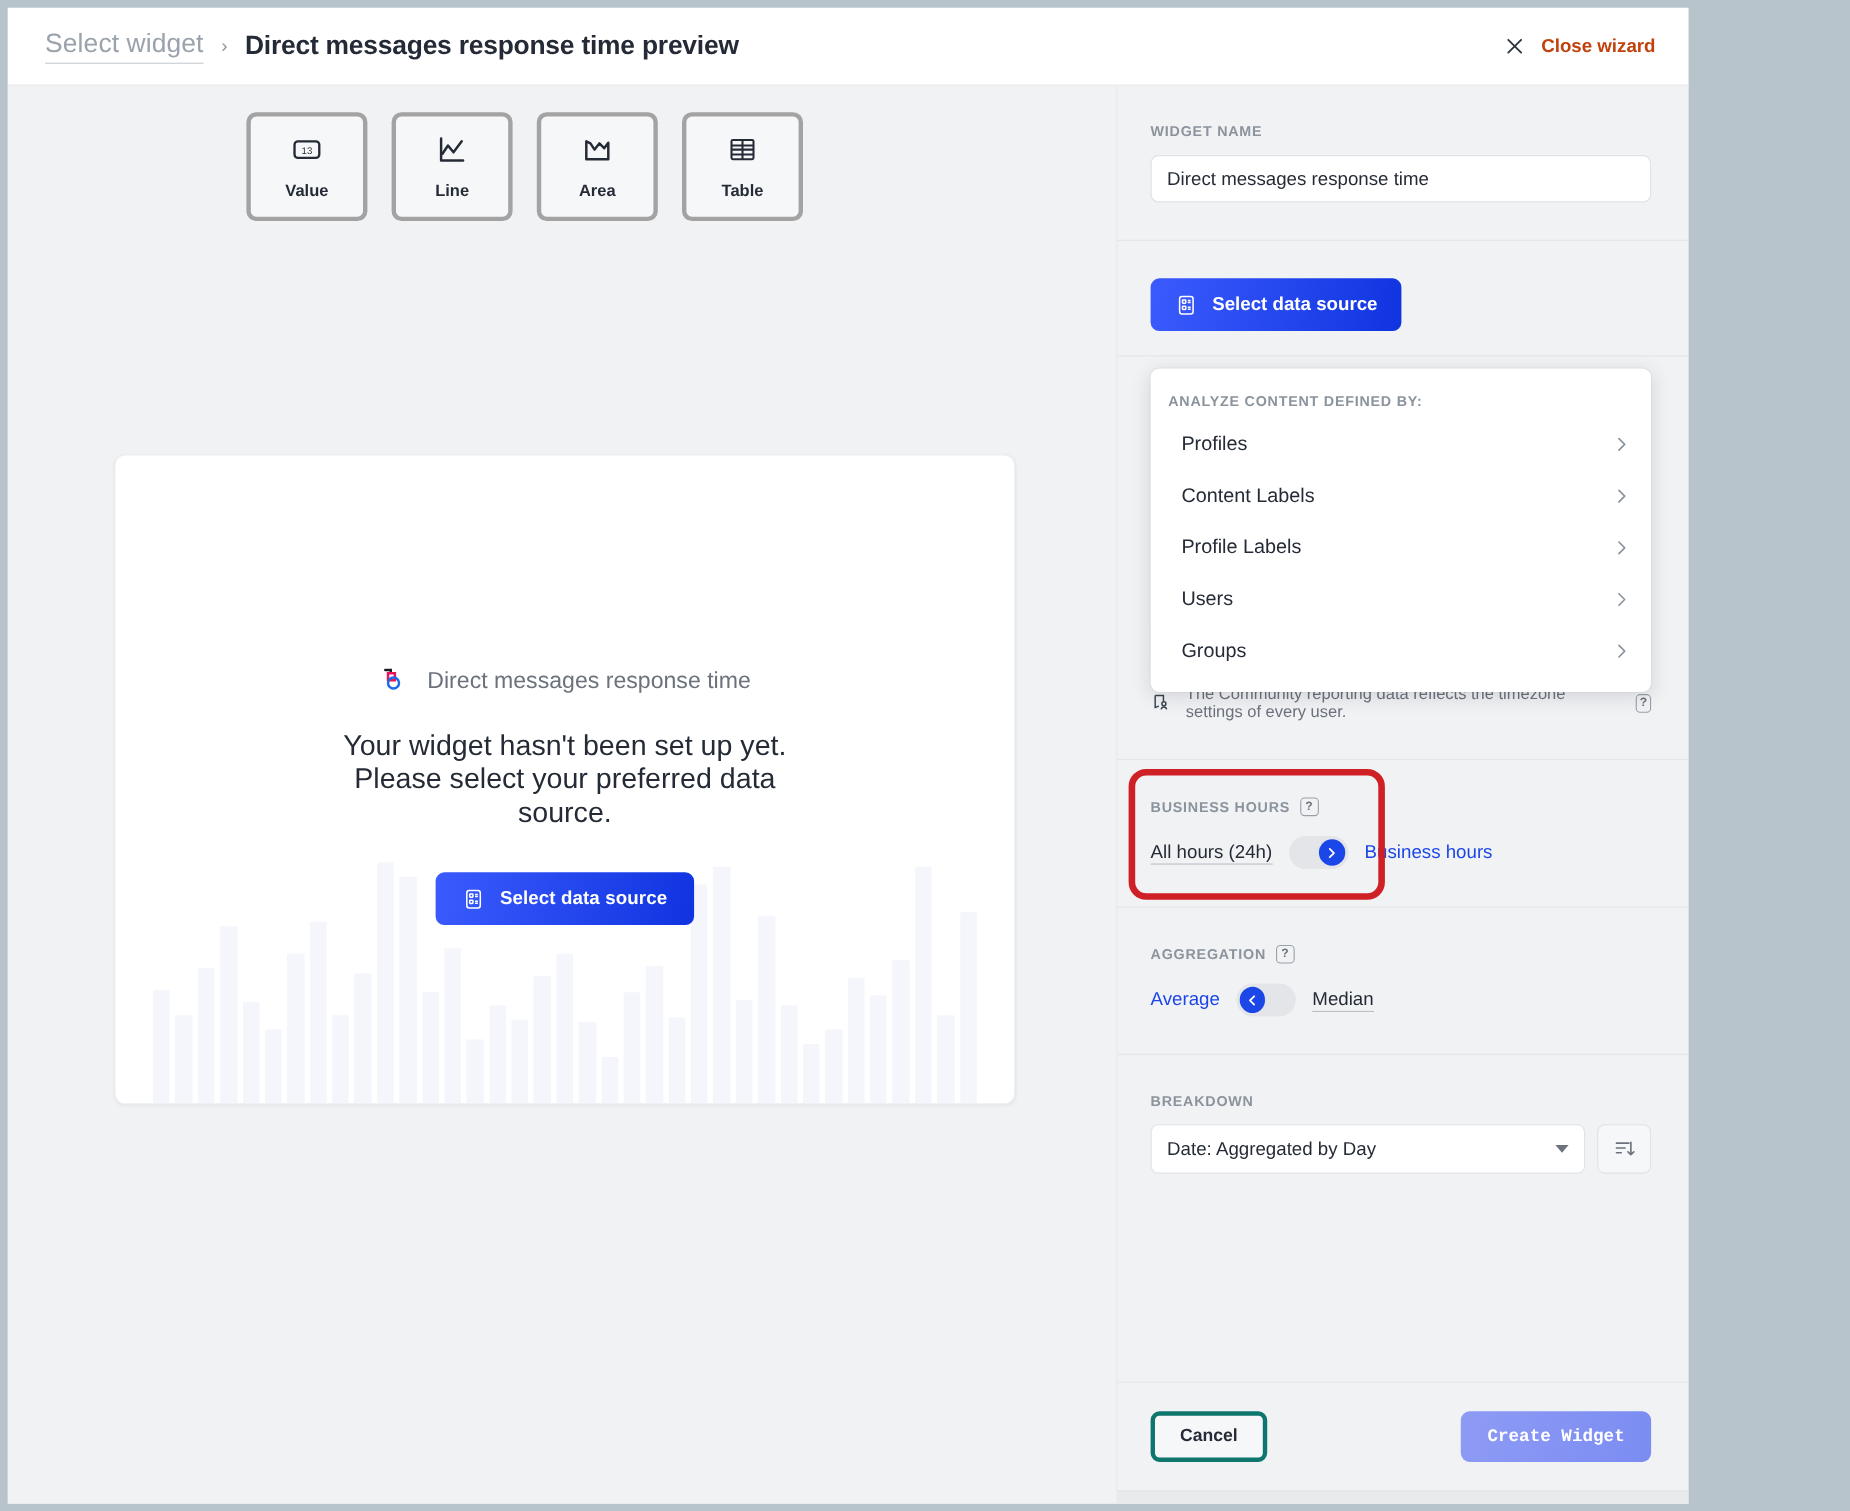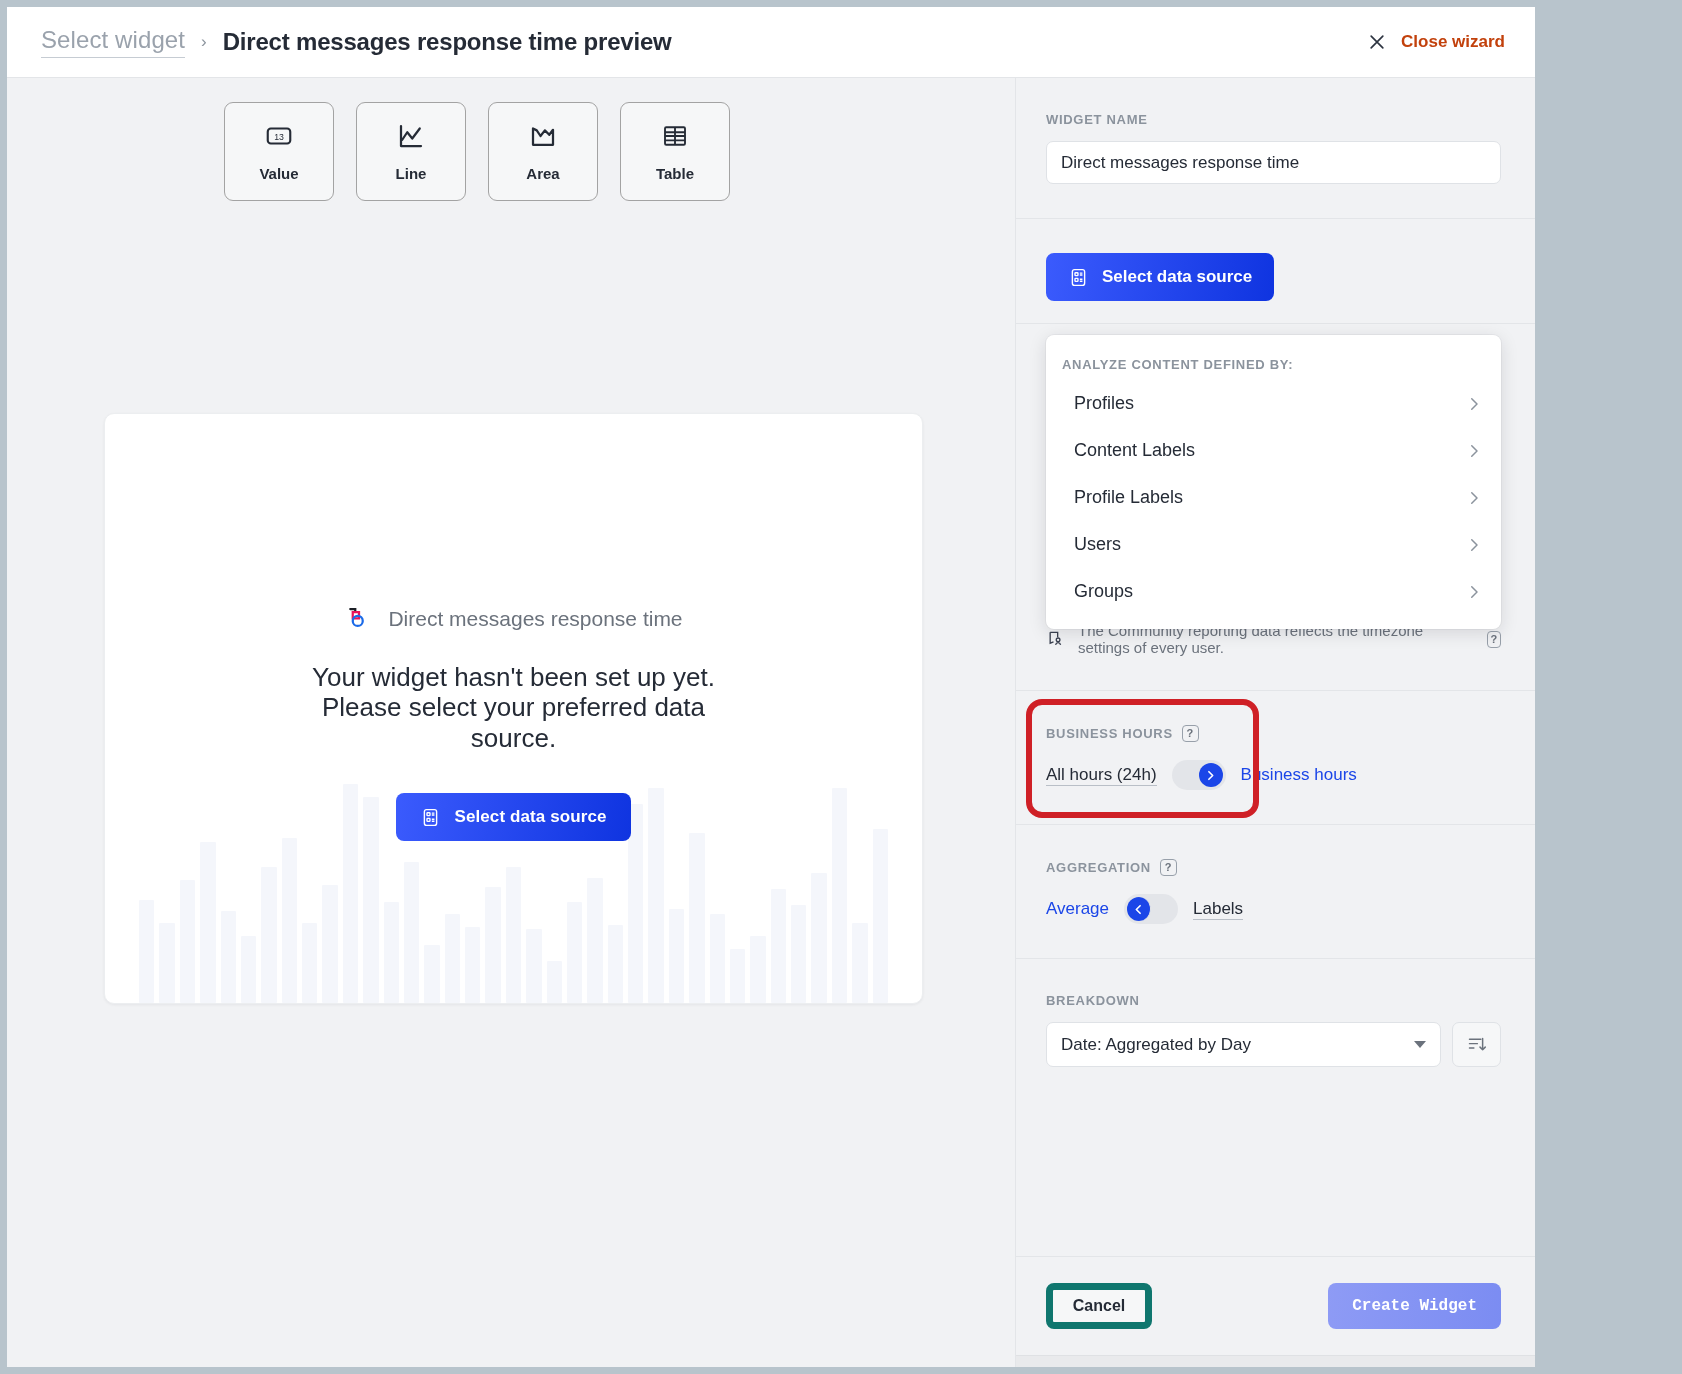--- a/index.html
+++ b/index.html
@@ -48,21 +48,21 @@
     position: relative;
     overflow: hidden;
   }
   .type-bar {
     display: flex; gap: 22px;
     padding: 24px 0 0 217px;
   }
   .type-btn {
     width: 110px; height: 99px;
     background: #f6f7f8;
-    border: 1px solid #a3a3a3;
+    border: 4px solid #a3a3a3;
     border-radius: 9px;
     display: flex; flex-direction: column;
     align-items: center; justify-content: center;
     gap: 14px; cursor: pointer;
   }
   .type-btn.selected {
     background: linear-gradient(180deg,#eceef0 0%, #e4e6e9 100%);
     border-color: #d6d9dd;
     box-shadow: 0 1px 2px rgba(20,25,35,.10);
   }
@@ -210,21 +210,21 @@
   .sort-btn svg { width: 21px; height: 21px; color: #6b727c; display:block; }
 
   .spacer-flex { flex: 1 1 auto; }
   .footer {
     border-top: 1px solid #e3e5e8;
     padding: 26px 34px 26px 30px;
     display: flex; align-items: center;
   }
   .btn-cancel {
     width: 106px; height: 46px; border-radius: 8px;
-    background: #f6f7f8; border: 7px solid #0f766e;
+    background: #f6f7f8; border: 4px solid #0f766e;
     font-size: 16px; font-weight: bold; color: #252b36;
     cursor: pointer; font-family: inherit;
   }
   .btn-create {
     margin-left: auto;
     height: 46px; padding: 0 24px; border: none; border-radius: 8px;
     background: linear-gradient(100deg,#8e9bf5 0%, #7b8cf2 100%);
     font-size: 16px; font-weight: bold; color: #fff;
     cursor: pointer; font-family: Liberation Mono, monospace;
   }
@@ -447,21 +447,21 @@
         </div>
         <div class="toggle-row">
           <span class="t-label on">Average</span>
           <span class="switch">
             <span class="knob left">
               <svg viewBox="0 0 24 24" fill="none" stroke="currentColor" stroke-width="3" stroke-linecap="round" stroke-linejoin="round">
                   <path d="M15 5l-7 7 7 7"></path>
                 </svg>
             </span>
           </span>
-          <span class="t-label dim">Labels</span>
+          <span class="t-label dim">Median</span>
         </div>
       </div>
 
       <div class="section" style="border-bottom:none">
         <div class="sec-label">BREAKDOWN</div>
         <div class="breakdown-row">
           <div class="bd-select">
             <span class="val">Date: Aggregated by Day</span>
             <span class="caret"></span>
           </div>

